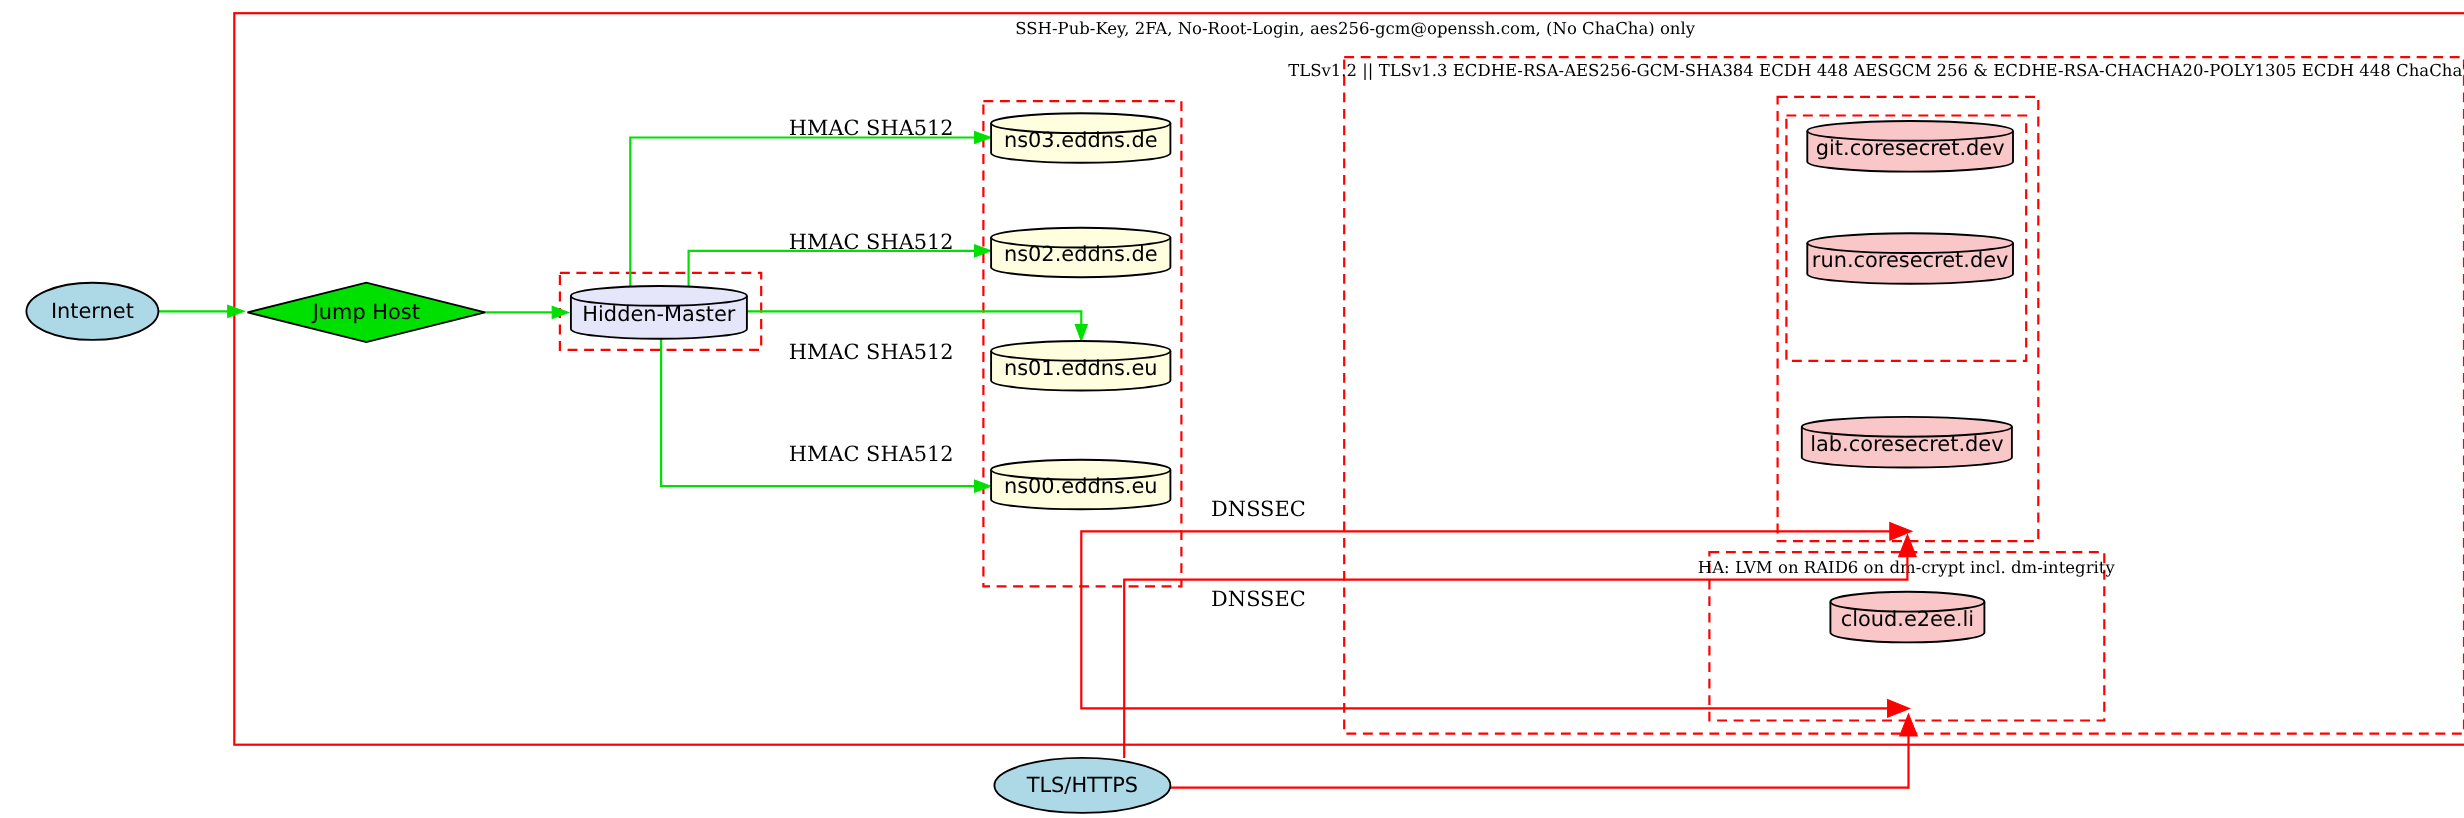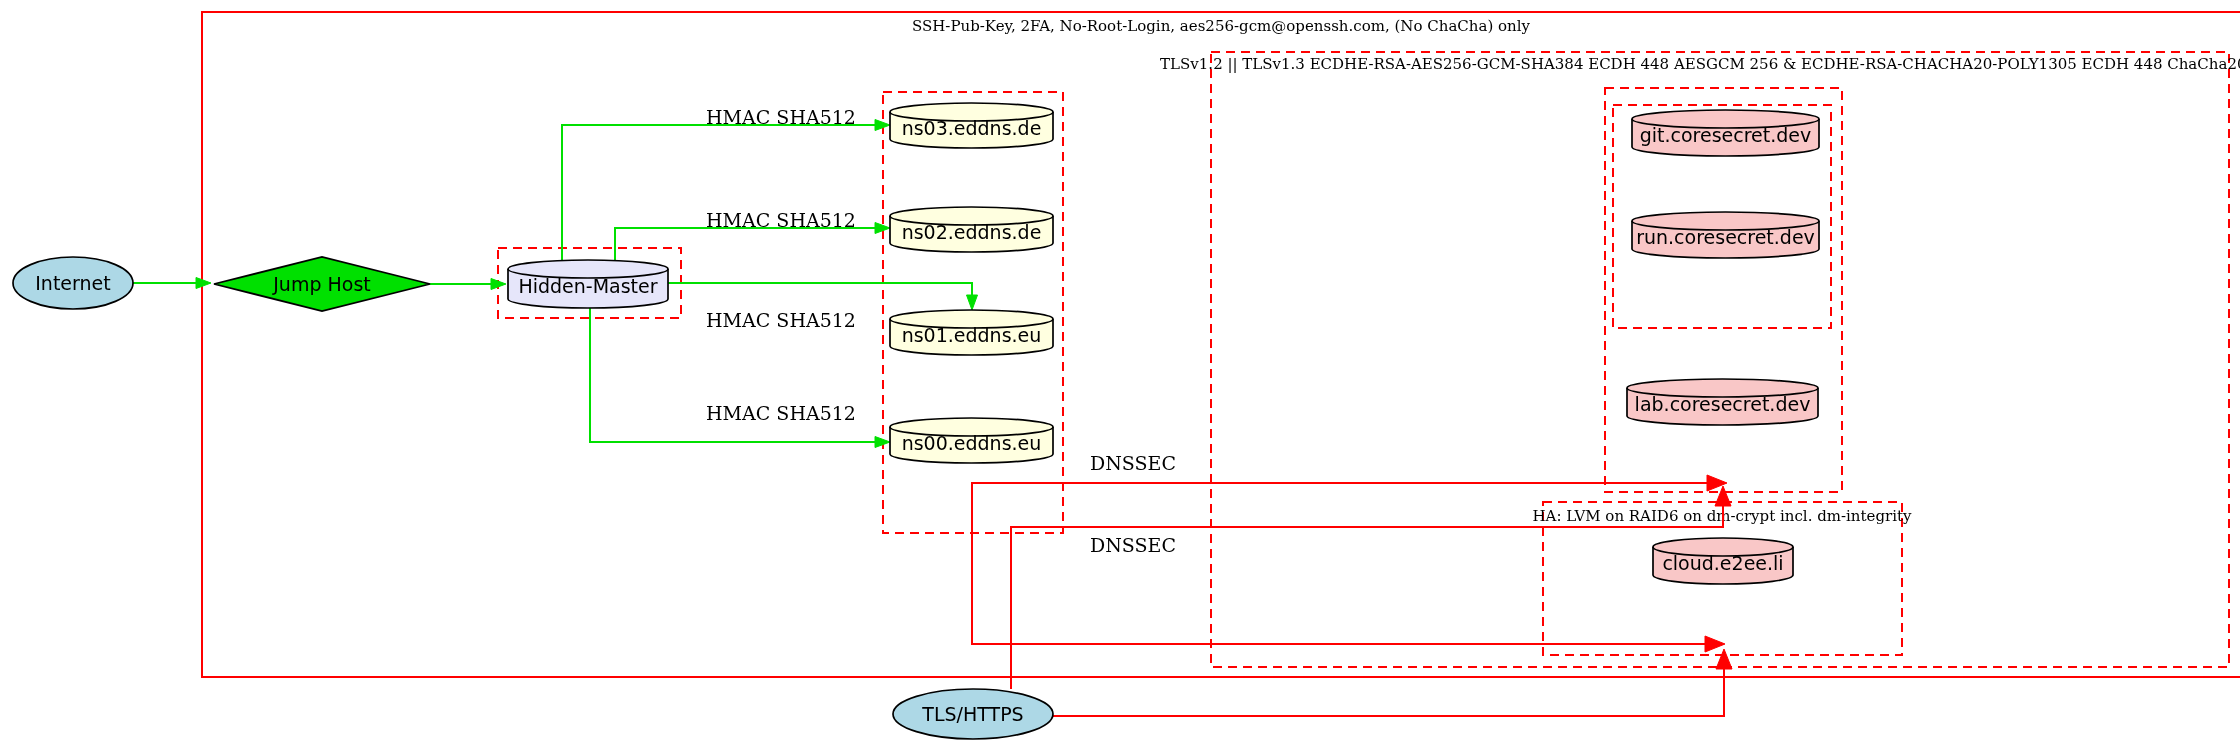--- a/index.html
+++ b/index.html
@@ -1,17 +1,17 @@
 <!DOCTYPE html>
 <html><head>
 <meta charset="utf-8">
 <style>
   html,body{margin:0;padding:0;background:#ffffff;}
   body{width:2240px;height:744px;position:relative;overflow:hidden;}
-  .stage{position:absolute;left:5px;top:0;width:1956px;height:744px;}
+  .stage{position:absolute;left:16px;top:0;width:1956px;height:744px;}
   svg{display:block;}
   text{fill:#000000;}
   .node-label{
     font-family:"DejaVu Sans","Liberation Sans",sans-serif;
     font-size:19px;
     text-anchor:middle;
     dominant-baseline:central;
   }
   .edge-label{
     font-family:"DejaVu Serif","Liberation Serif",serif;

